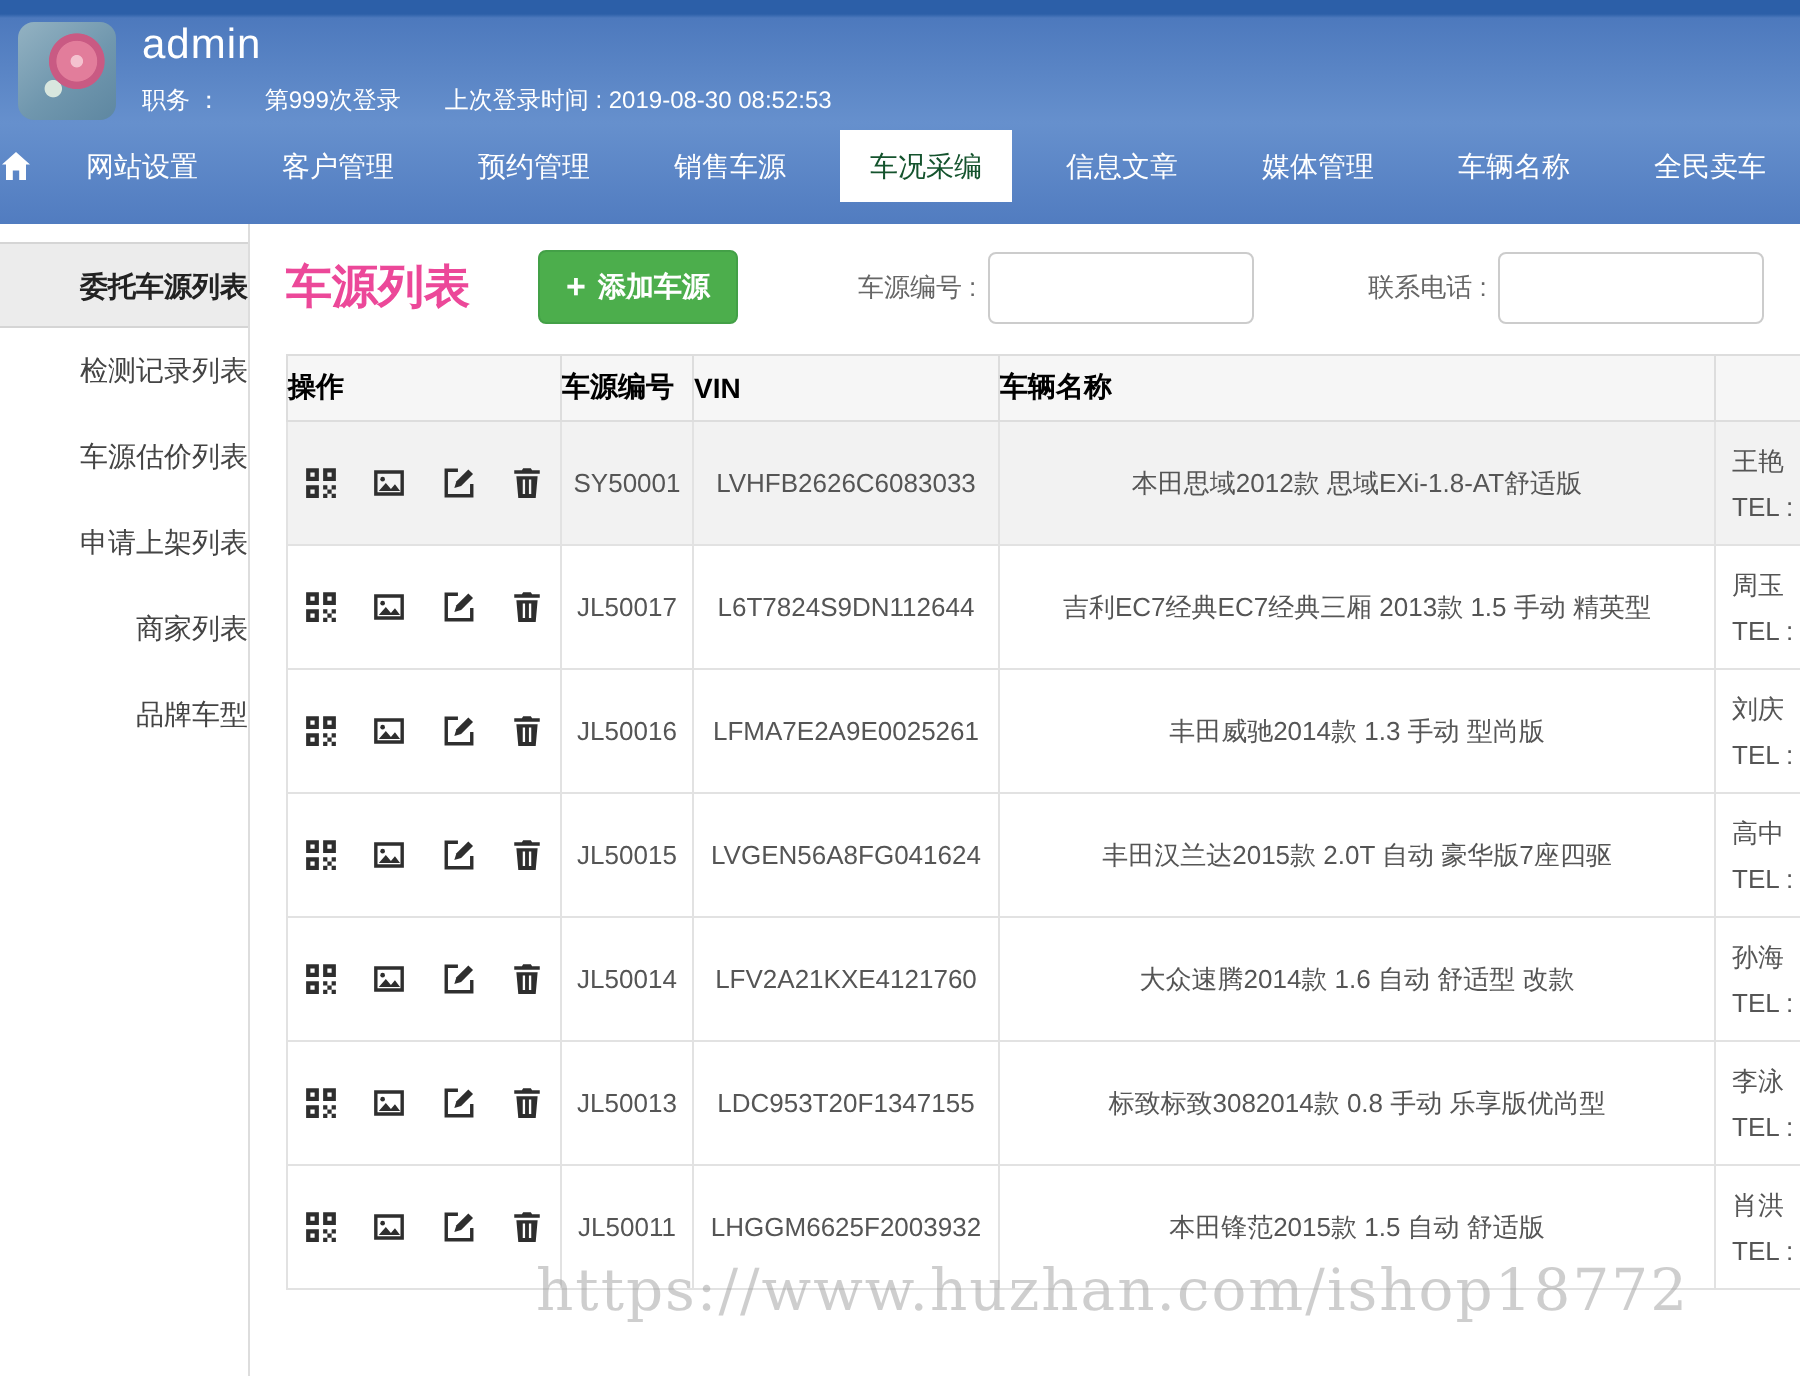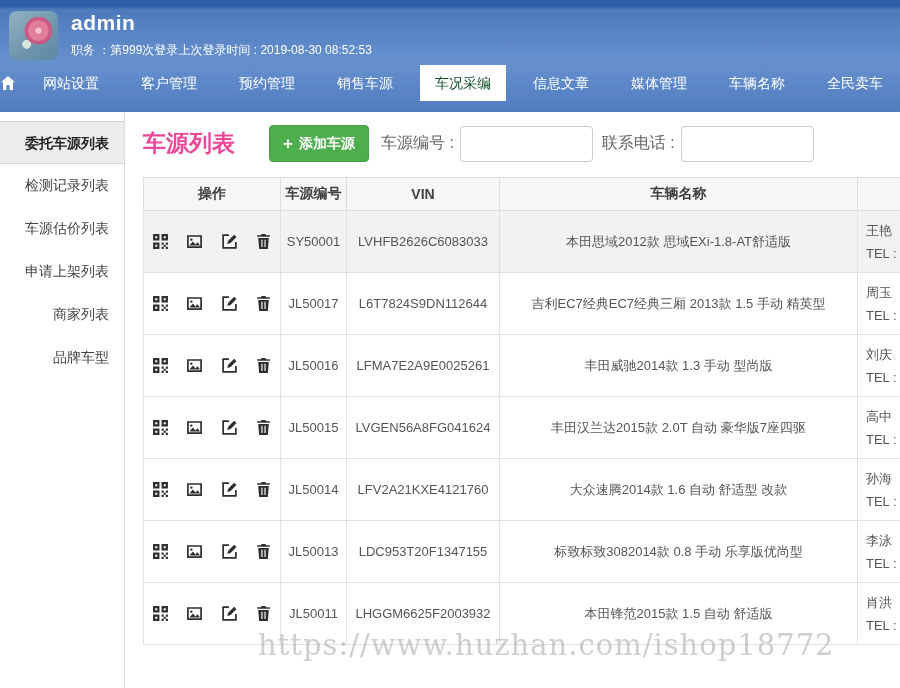--- a/index.html
+++ b/index.html
@@ -9,70 +9,70 @@
   
   .header { height: 112px;
     background: linear-gradient(180deg, #2c5fa8 0, #2c5fa8 7px, #4d79bd 9px, #6690cd 55%, #517cc0 100%); }
   .user-row { display: flex; align-items: flex-start; padding: 11px 0 0 9px; }
   .avatar { width: 49px; height: 49px; border-radius: 8px; flex: 0 0 49px;
     background:
       radial-gradient(circle at 60% 40%, #f4c2cf 0 7%, #e27d9b 8% 24%, #c95a83 25% 33%, rgba(0,0,0,0) 34%),
       radial-gradient(circle at 36% 68%, #d8e6de 0 9%, rgba(0,0,0,0) 10%),
       linear-gradient(140deg, #93b2c2 0%, #7097ae 55%, #5e87a1 100%); }
   .user-info { margin-left: 13px; color: #fff; }
-  .user-name { font-size: 21px; font-weight: bold; letter-spacing: .5px; }
-  .user-meta { margin-top: 7px; font-size: 12px; display: flex; }
+  .user-name { font-size: 21px; font-weight: normal; letter-spacing: .5px; }
+  .user-meta { margin-top: 7px; font-size: 12px; display: flex; gap: 22px; }
   .nav { display: flex; align-items: stretch; height: 36px; margin-top: 5px; gap: 12px; }
   .nav-home { width: 54px; display: flex; align-items: center; justify-content: center; color: #fff; cursor: pointer; }
   .nav-home svg { width: 16px; height: 16px; }
   .nav-item { color: #fff; font-size: 14px; line-height: 36px; padding: 0 15px; cursor: pointer; white-space: nowrap; }
   .nav-item.active { background: #fff; color: #14532d; font-weight: normal; }
 
   
   .layout { display: flex; height: 576px; }
   .sidebar { width: 125px; flex: 0 0 125px; border-right: 1px solid #ddd; padding-top: 9px; background: #fff; }
-  .side-item { height: 43px; line-height: 42px; text-align: right; padding-right: 15px;
+  .side-item { height: 43px; line-height: 42px; text-align: right; 
     font-size: 14px; color: #444; cursor: pointer; }
   .side-item.active { background: #ececec; border-top: 1px solid #d5d5d5; border-bottom: 1px solid #d5d5d5;
     font-weight: bold; color: #222; }
 
   .main { flex: 1; padding: 13px 0 0 18px; position: relative; overflow: hidden; }
 
   
   .toolbar { display: flex; align-items: center; }
   .page-title { color: #ec4899; font-size: 23px; font-weight: bold; margin-right: 34px; white-space: nowrap; font-family: Liberation Serif, serif; }
   .btn-add { background: #4cae4c; border: 1px solid #43a047; color: #fff; font-size: 14px; font-weight: bold;
     height: 37px; padding: 0 13px; border-radius: 4px; display: flex; align-items: center; gap: 6px;
     margin-right: 12px; cursor: pointer; white-space: nowrap; }
   .btn-plus { font-size: 17px; font-weight: bold; line-height: 1; }
   .filter { display: flex; align-items: center; margin-right: 9px; }
-  .filter label { font-size: 16px; color: #666; margin-right: 6px; white-space: nowrap; }
+  .filter label { font-size: 13px; color: #666; margin-right: 6px; white-space: nowrap; margin-left: 48px; }
   .filter input { width: 133px; height: 36px; border: 1px solid #ccc; border-radius: 4px;
     padding: 0 8px; font-size: 13px; color: #333; outline: none; }
 
   
   .stats { margin-top: 15px; display: flex; align-items: baseline; gap: 7px; font-size: 13px; color: #888; }
   .stats-title { color: #e8832e; font-size: 19px; }
   .stats-count { color: #f0542c; font-size: 19px; }
 
   
   .table-wrap { margin-top: 15px; width: 757px; overflow: hidden; }
   table { border-collapse: collapse; table-layout: fixed; width: 862px; }
-  th { height: 33px; background: #f6f6f6; color: #404040; font-size: 14px; font-weight: bold;
-    border: 1px solid #ddd; text-align: center; }
+  th { height: 33px; background: #f6f6f6; color: #000000; font-size: 14px; font-weight: bold;
+    border: 1px solid #ddd; text-align: left; }
   td { height: 62px; border: 1px solid #e2e2e2; font-size: 13px; color: #555; text-align: center;
     background: #fff; overflow: hidden; white-space: nowrap; }
   tr.highlight td { background: #f2f2f2; }
   .op { display: inline-block; margin: 0 7px; color: #2e2e2e; cursor: pointer; }
   .op svg { width: 17px; height: 17px; vertical-align: middle; }
   .contact-cell { text-align: left; padding-left: 8px; }
   .contact-cell div { line-height: 23px; }
 
   
-  .watermark { position: absolute; left: 133px; top: 516px; white-space: nowrap; pointer-events: none;
+  .watermark { position: absolute; left: 143px; top: 516px; white-space: nowrap; pointer-events: none;
     font-family: "DejaVu Serif", serif; font-size: 29px; letter-spacing: 1px;
     color: rgba(158,158,158,0.5); }
 </style>
 </head>
 <body>
 
 <div class="header">
   <div class="user-row">
     <div class="avatar"></div>
     <div class="user-info">

